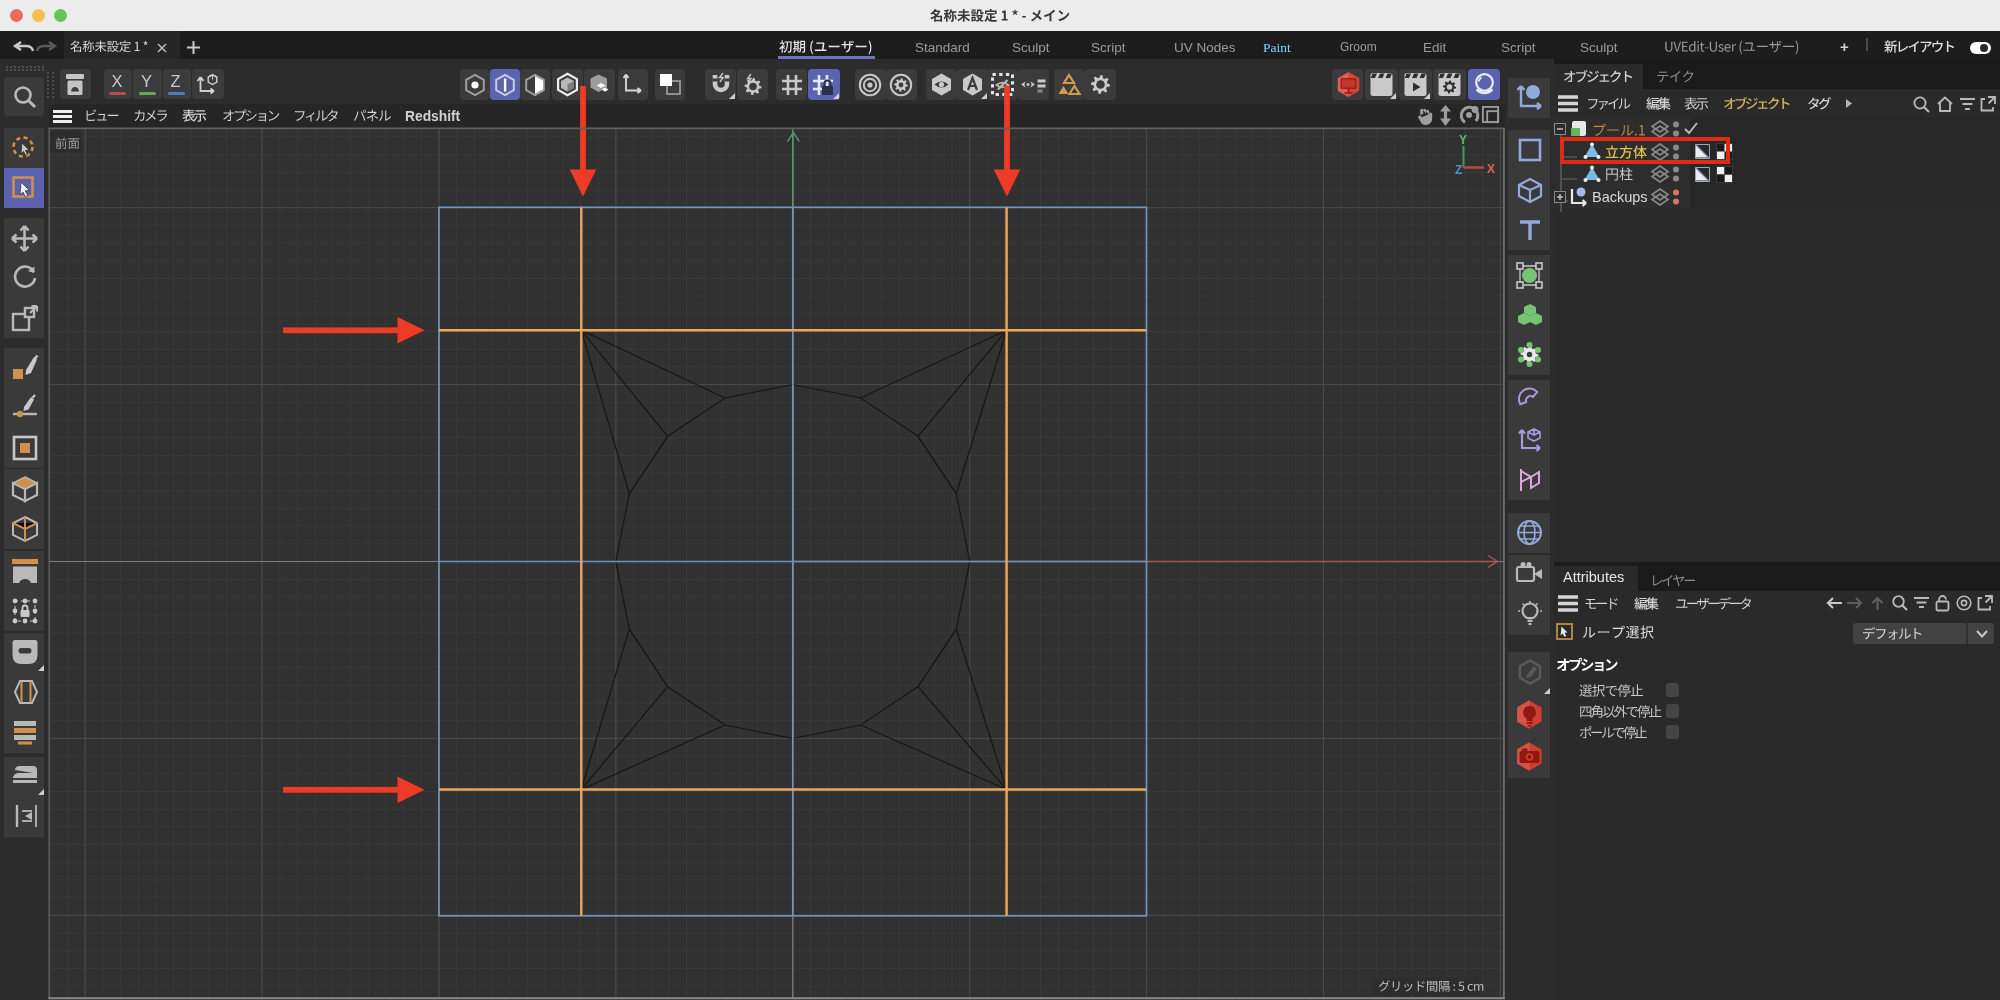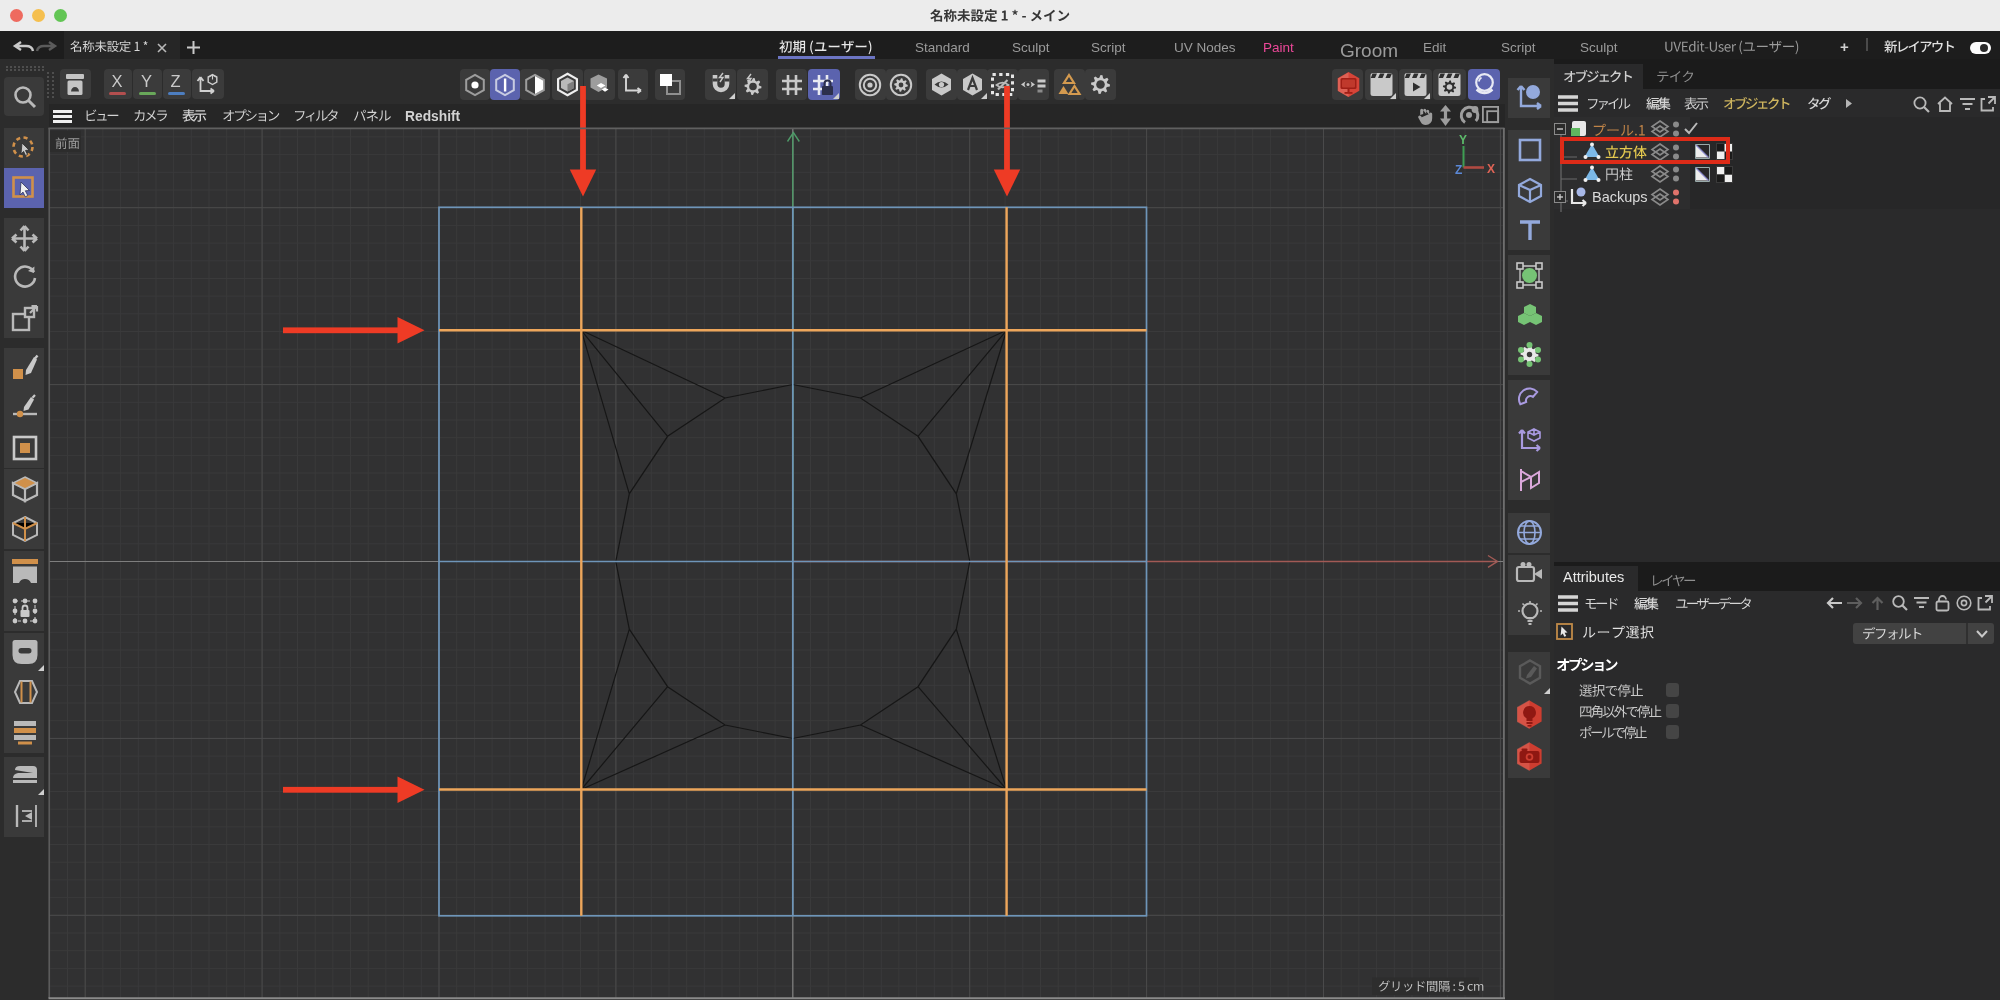--- a/index.html
+++ b/index.html
@@ -28,22 +28,22 @@
     </g>
   </svg>
 <svg style="position:absolute;left:779.0px;top:29.9px;width:95.6px;height:21.6px;overflow:visible">
     <path transform="translate(0,21.6)" d="M5.6 -10.2H11.9V-9.0H5.6ZM11.4 -10.2H12.7Q12.7 -10.2 12.7 -10.1Q12.7 -10.0 12.7 -9.8Q12.7 -9.7 12.7 -9.6Q12.7 -7.0 12.6 -5.2Q12.6 -3.5 12.5 -2.3Q12.4 -1.2 12.3 -0.6Q12.1 0.0 11.9 0.3Q11.7 0.7 11.4 0.8Q11.2 0.9 10.8 1.0Q10.5 1.1 10.0 1.1Q9.4 1.1 8.9 1.0Q8.9 0.7 8.8 0.4Q8.7 -0.0 8.5 -0.3Q9.1 -0.2 9.5 -0.2Q10.0 -0.2 10.2 -0.2Q10.6 -0.2 10.8 -0.5Q10.9 -0.6 11.0 -1.2Q11.1 -1.8 11.2 -2.9Q11.3 -4.0 11.3 -5.8Q11.4 -7.5 11.4 -9.9ZM7.7 -9.7H9.0Q9.0 -8.5 9.0 -7.2Q8.9 -6.0 8.7 -4.8Q8.5 -3.6 8.1 -2.5Q7.8 -1.4 7.1 -0.5Q6.5 0.4 5.5 1.2Q5.3 0.9 5.1 0.6Q4.8 0.3 4.5 0.2Q5.5 -0.5 6.1 -1.3Q6.6 -2.2 7.0 -3.1Q7.3 -4.1 7.5 -5.2Q7.6 -6.3 7.7 -7.5Q7.7 -8.6 7.7 -9.7ZM2.6 -4.7 3.8 -6.2V1.1H2.6ZM0.7 -8.9H4.8V-7.8H0.7ZM2.6 -11.4H3.8V-8.3H2.6ZM3.7 -5.5Q3.9 -5.4 4.2 -5.1Q4.5 -4.8 4.9 -4.4Q5.2 -4.1 5.5 -3.8Q5.8 -3.5 5.9 -3.4L5.2 -2.4Q5.0 -2.6 4.7 -3.0Q4.5 -3.3 4.1 -3.7Q3.8 -4.1 3.5 -4.4Q3.2 -4.7 3.0 -4.9ZM4.5 -8.9H4.7L4.9 -9.0L5.6 -8.5Q5.2 -7.3 4.4 -6.1Q3.6 -4.9 2.8 -3.9Q1.9 -2.9 1.0 -2.2Q0.9 -2.3 0.8 -2.5Q0.7 -2.8 0.5 -3.0Q0.4 -3.2 0.3 -3.3Q1.1 -3.9 1.9 -4.8Q2.8 -5.6 3.4 -6.7Q4.1 -7.7 4.5 -8.7ZM5.4 -6.4 6.2 -5.7Q5.8 -5.3 5.4 -4.9Q5.1 -4.5 4.8 -4.2L4.2 -4.7Q4.5 -5.0 4.8 -5.5Q5.2 -6.0 5.4 -6.4Z M21.8 -10.8H25.4V-9.6H21.8ZM21.8 -7.7H25.4V-6.5H21.8ZM21.8 -4.6H25.4V-3.4H21.8ZM24.8 -10.8H26.1V-0.4Q26.1 0.1 26.0 0.4Q25.8 0.7 25.5 0.9Q25.2 1.0 24.7 1.1Q24.2 1.1 23.4 1.1Q23.4 0.8 23.3 0.5Q23.2 0.1 23.0 -0.1Q23.5 -0.1 24.0 -0.1Q24.4 -0.1 24.6 -0.1Q24.7 -0.1 24.8 -0.2Q24.8 -0.2 24.8 -0.4ZM21.2 -10.8H22.4V-5.8Q22.4 -5.0 22.4 -4.1Q22.3 -3.2 22.2 -2.3Q22.1 -1.3 21.8 -0.4Q21.5 0.5 21.1 1.2Q21.0 1.1 20.8 0.9Q20.6 0.8 20.4 0.6Q20.2 0.5 20.1 0.5Q20.6 -0.4 20.9 -1.5Q21.1 -2.6 21.2 -3.7Q21.2 -4.9 21.2 -5.8ZM14.1 -9.7H20.7V-8.6H14.1ZM15.8 -7.5H19.1V-6.5H15.8ZM15.8 -5.4H19.1V-4.4H15.8ZM14.0 -3.3H20.6V-2.1H14.0ZM15.2 -11.2H16.4V-2.8H15.2ZM18.5 -11.2H19.7V-2.8H18.5ZM15.8 -1.9 17.0 -1.6Q16.6 -0.8 16.1 -0.1Q15.5 0.7 15.0 1.2Q14.9 1.0 14.7 0.9Q14.5 0.8 14.3 0.6Q14.1 0.5 13.9 0.4Q14.5 -0.0 15.0 -0.7Q15.5 -1.3 15.8 -1.9ZM17.7 -1.4 18.7 -2.0Q19.0 -1.7 19.3 -1.3Q19.5 -0.9 19.8 -0.6Q20.0 -0.2 20.2 0.0L19.1 0.6Q19.0 0.4 18.8 0.0Q18.5 -0.3 18.3 -0.7Q18.0 -1.1 17.7 -1.4Z M33.2 2.7Q32.3 1.1 31.8 -0.5Q31.2 -2.2 31.2 -4.2Q31.2 -6.2 31.8 -7.9Q32.3 -9.6 33.2 -11.1L34.2 -10.7Q33.3 -9.2 32.9 -7.6Q32.5 -5.9 32.5 -4.2Q32.5 -2.5 32.9 -0.9Q33.3 0.8 34.2 2.3Z M45.6 -8.7Q45.5 -8.6 45.5 -8.4Q45.4 -8.3 45.4 -8.2Q45.4 -7.8 45.3 -7.1Q45.2 -6.5 45.1 -5.7Q45.0 -4.9 44.8 -4.1Q44.7 -3.4 44.6 -2.7Q44.5 -2.1 44.5 -1.7H42.9Q43.0 -2.0 43.1 -2.5Q43.1 -3.0 43.2 -3.6Q43.3 -4.2 43.4 -4.8Q43.5 -5.5 43.6 -6.0Q43.7 -6.6 43.7 -7.1Q43.8 -7.5 43.8 -7.8Q43.5 -7.8 42.9 -7.8Q42.4 -7.8 41.7 -7.8Q41.1 -7.8 40.5 -7.8Q39.9 -7.8 39.4 -7.8Q39.0 -7.8 38.8 -7.8Q38.4 -7.8 38.0 -7.7Q37.7 -7.7 37.4 -7.7V-9.2Q37.7 -9.2 38.0 -9.1Q38.4 -9.1 38.7 -9.1Q38.9 -9.1 39.3 -9.1Q39.6 -9.1 40.1 -9.1Q40.5 -9.1 41.0 -9.1Q41.5 -9.1 42.0 -9.1Q42.4 -9.1 42.8 -9.1Q43.2 -9.1 43.4 -9.1Q43.6 -9.1 43.8 -9.1Q44.0 -9.2 44.2 -9.2Q44.3 -9.2 44.4 -9.3ZM35.9 -2.2Q36.2 -2.2 36.5 -2.1Q36.8 -2.1 37.1 -2.1H46.2Q46.5 -2.1 46.8 -2.1Q47.1 -2.2 47.4 -2.2V-0.6Q47.1 -0.7 46.7 -0.7Q46.4 -0.7 46.2 -0.7H37.1Q36.8 -0.7 36.5 -0.7Q36.2 -0.7 35.9 -0.6Z M49.7 -6.0Q49.9 -6.0 50.2 -6.0Q50.5 -6.0 50.9 -6.0Q51.3 -5.9 51.7 -5.9Q51.9 -5.9 52.4 -5.9Q52.9 -5.9 53.5 -5.9Q54.1 -5.9 54.7 -5.9Q55.4 -5.9 56.1 -5.9Q56.7 -5.9 57.3 -5.9Q57.9 -5.9 58.3 -5.9Q58.8 -5.9 59.0 -5.9Q59.5 -5.9 59.9 -6.0Q60.3 -6.0 60.5 -6.0V-4.4Q60.3 -4.4 59.9 -4.4Q59.5 -4.4 59.0 -4.4Q58.8 -4.4 58.3 -4.4Q57.9 -4.4 57.3 -4.4Q56.7 -4.4 56.1 -4.4Q55.4 -4.4 54.7 -4.4Q54.1 -4.4 53.5 -4.4Q52.9 -4.4 52.4 -4.4Q51.9 -4.4 51.7 -4.4Q51.1 -4.4 50.6 -4.4Q50.0 -4.4 49.7 -4.4Z M72.7 -10.4Q72.8 -10.1 73.0 -9.8Q73.1 -9.5 73.3 -9.1Q73.4 -8.8 73.5 -8.5L72.7 -8.3Q72.6 -8.6 72.5 -8.9Q72.3 -9.2 72.2 -9.6Q72.1 -9.9 72.0 -10.1ZM74.1 -10.8Q74.2 -10.6 74.4 -10.2Q74.5 -9.9 74.6 -9.6Q74.8 -9.2 74.9 -9.0L74.1 -8.7Q73.9 -9.1 73.7 -9.7Q73.5 -10.2 73.3 -10.6ZM71.5 -5.9Q71.5 -4.6 71.3 -3.5Q71.1 -2.5 70.7 -1.7Q70.3 -0.9 69.5 -0.2Q68.7 0.4 67.5 0.9L66.4 -0.1Q67.3 -0.5 68.0 -0.9Q68.7 -1.3 69.2 -2.0Q69.7 -2.6 69.9 -3.5Q70.1 -4.5 70.1 -5.8V-9.2Q70.1 -9.6 70.1 -9.9Q70.1 -10.2 70.0 -10.4H71.6Q71.6 -10.2 71.5 -9.9Q71.5 -9.6 71.5 -9.2ZM66.6 -10.3Q66.6 -10.1 66.6 -9.9Q66.6 -9.6 66.6 -9.2V-4.3Q66.6 -4.0 66.6 -3.8Q66.6 -3.5 66.6 -3.3Q66.6 -3.1 66.6 -3.0H65.1Q65.1 -3.1 65.1 -3.3Q65.2 -3.5 65.2 -3.8Q65.2 -4.0 65.2 -4.3V-9.2Q65.2 -9.5 65.2 -9.7Q65.1 -10.0 65.1 -10.3ZM62.5 -7.7Q62.5 -7.7 62.8 -7.7Q63.0 -7.7 63.3 -7.7Q63.5 -7.6 63.9 -7.6H72.8Q73.3 -7.6 73.6 -7.7Q73.9 -7.7 74.1 -7.7V-6.3Q73.9 -6.3 73.6 -6.3Q73.3 -6.3 72.8 -6.3H63.9Q63.5 -6.3 63.3 -6.3Q63.0 -6.3 62.8 -6.3Q62.6 -6.3 62.5 -6.3Z M76.7 -6.0Q76.9 -6.0 77.2 -6.0Q77.5 -6.0 77.9 -6.0Q78.3 -5.9 78.7 -5.9Q78.9 -5.9 79.4 -5.9Q79.9 -5.9 80.5 -5.9Q81.1 -5.9 81.7 -5.9Q82.4 -5.9 83.1 -5.9Q83.7 -5.9 84.3 -5.9Q84.9 -5.9 85.3 -5.9Q85.8 -5.9 86.0 -5.9Q86.5 -5.9 86.9 -6.0Q87.3 -6.0 87.5 -6.0V-4.4Q87.3 -4.4 86.9 -4.4Q86.5 -4.4 86.0 -4.4Q85.8 -4.4 85.3 -4.4Q84.9 -4.4 84.3 -4.4Q83.7 -4.4 83.1 -4.4Q82.4 -4.4 81.7 -4.4Q81.1 -4.4 80.5 -4.4Q79.9 -4.4 79.4 -4.4Q78.9 -4.4 78.7 -4.4Q78.1 -4.4 77.6 -4.4Q77.0 -4.4 76.7 -4.4Z M90.4 2.7 89.5 2.3Q90.3 0.8 90.7 -0.9Q91.2 -2.5 91.2 -4.2Q91.2 -5.9 90.7 -7.6Q90.3 -9.2 89.5 -10.7L90.4 -11.1Q91.4 -9.6 91.9 -7.9Q92.4 -6.2 92.4 -4.2Q92.4 -2.2 91.9 -0.5Q91.4 1.1 90.4 2.7Z" fill="#e8e8e8"></path>
   </svg>
 <div style="position:absolute;left:778.0px;top:55.5px;width:97.0px;height:3.0px;background:#6c75c3;"></div>
 <div style="position:absolute;left:915.0px;top:39.5px;font-family:'Liberation Sans',sans-serif;font-size:13.5px;color:#9b9b9b;font-weight:400;letter-spacing:0.00px;white-space:nowrap;">Standard</div>
 <div style="position:absolute;left:1012.0px;top:39.5px;font-family:'Liberation Sans',sans-serif;font-size:13.5px;color:#9b9b9b;font-weight:400;letter-spacing:0.00px;white-space:nowrap;">Sculpt</div>
 <div style="position:absolute;left:1091.0px;top:39.5px;font-family:'Liberation Sans',sans-serif;font-size:13.5px;color:#9b9b9b;font-weight:400;letter-spacing:0.00px;white-space:nowrap;">Script</div>
 <div style="position:absolute;left:1174.0px;top:39.5px;font-family:'Liberation Sans',sans-serif;font-size:13.5px;color:#9b9b9b;font-weight:400;letter-spacing:0.00px;white-space:nowrap;">UV Nodes</div>
-<div style="position:absolute;left:1263.0px;top:39.5px;font-family:Liberation Sans, sans-serif;font-size:13.5px;color:#ec4899;font-weight:400;letter-spacing:0.00px;white-space:nowrap;">Paint</div>
-<div style="position:absolute;left:1340.0px;top:39.5px;font-family:'Liberation Sans',sans-serif;font-size:19px;color:#9b9b9b;font-weight:400;letter-spacing:0.00px;white-space:nowrap;">Groom</div>
+<div style="position:absolute;left:1263.0px;top:39.5px;font-family:Liberation Serif, serif;font-size:13.5px;color:#7dd3fc;font-weight:400;letter-spacing:0.00px;white-space:nowrap;">Paint</div>
+<div style="position:absolute;left:1340.0px;top:39.5px;font-family:'Liberation Sans',sans-serif;font-size:12px;color:#9b9b9b;font-weight:400;letter-spacing:0.00px;white-space:nowrap;">Groom</div>
 <div style="position:absolute;left:1423.0px;top:39.5px;font-family:'Liberation Sans',sans-serif;font-size:13.5px;color:#9b9b9b;font-weight:400;letter-spacing:0.00px;white-space:nowrap;">Edit</div>
 <div style="position:absolute;left:1501.0px;top:39.5px;font-family:'Liberation Sans',sans-serif;font-size:13.5px;color:#9b9b9b;font-weight:400;letter-spacing:0.00px;white-space:nowrap;text-align:right;">Script</div>
 <div style="position:absolute;left:1580.0px;top:39.5px;font-family:'Liberation Sans',sans-serif;font-size:13.5px;color:#9b9b9b;font-weight:400;letter-spacing:0.00px;white-space:nowrap;">Sculpt</div>
 <svg style="position:absolute;left:1664.0px;top:29.9px;width:137.0px;height:21.6px;overflow:visible">
     <path transform="translate(0,21.6)" d="M4.9 0.2Q4.1 0.2 3.5 -0.0Q2.8 -0.3 2.3 -0.8Q1.9 -1.3 1.6 -2.1Q1.3 -2.9 1.3 -4.1V-9.9H2.6V-4.0Q2.6 -2.9 2.9 -2.2Q3.2 -1.5 3.7 -1.2Q4.2 -0.9 4.9 -0.9Q5.5 -0.9 6.1 -1.2Q6.6 -1.5 6.9 -2.2Q7.2 -2.9 7.2 -4.0V-9.9H8.4V-4.1Q8.4 -2.9 8.2 -2.1Q7.9 -1.3 7.4 -0.8Q6.9 -0.3 6.3 -0.0Q5.6 0.2 4.9 0.2Z M12.5 0.0 9.3 -9.9H10.7L12.3 -4.5Q12.5 -3.7 12.7 -2.9Q12.9 -2.1 13.2 -1.3H13.3Q13.6 -2.1 13.8 -2.9Q14.0 -3.7 14.2 -4.5L15.8 -9.9H17.1L13.9 0.0Z M18.1 0.0V-9.9H23.8V-8.8H19.3V-5.7H23.1V-4.7H19.3V-1.1H23.9V0.0Z M28.0 0.2Q27.1 0.2 26.4 -0.3Q25.7 -0.7 25.3 -1.6Q25.0 -2.4 25.0 -3.7Q25.0 -4.8 25.4 -5.7Q25.9 -6.6 26.6 -7.0Q27.3 -7.5 28.1 -7.5Q28.8 -7.5 29.3 -7.3Q29.7 -7.1 30.2 -6.7L30.1 -7.9V-10.7H31.4V0.0H30.4L30.3 -0.9H30.2Q29.8 -0.4 29.2 -0.1Q28.7 0.2 28.0 0.2ZM28.3 -0.9Q28.8 -0.9 29.2 -1.1Q29.7 -1.4 30.1 -1.9V-5.7Q29.7 -6.1 29.2 -6.3Q28.8 -6.5 28.3 -6.5Q27.8 -6.5 27.3 -6.1Q26.8 -5.8 26.5 -5.1Q26.2 -4.5 26.2 -3.7Q26.2 -2.8 26.5 -2.2Q26.7 -1.5 27.2 -1.2Q27.6 -0.9 28.3 -0.9Z M33.5 0.0V-7.3H34.7V0.0ZM34.1 -8.8Q33.7 -8.8 33.5 -9.1Q33.3 -9.3 33.3 -9.7Q33.3 -10.0 33.5 -10.2Q33.7 -10.5 34.1 -10.5Q34.4 -10.5 34.7 -10.2Q34.9 -10.0 34.9 -9.7Q34.9 -9.3 34.7 -9.1Q34.4 -8.8 34.1 -8.8Z M39.1 0.2Q38.3 0.2 37.8 -0.1Q37.4 -0.4 37.2 -1.0Q37.0 -1.5 37.0 -2.3V-6.3H35.9V-7.3L37.1 -7.3L37.2 -9.4H38.2V-7.3H40.2V-6.3H38.2V-2.2Q38.2 -1.6 38.5 -1.2Q38.7 -0.8 39.4 -0.8Q39.6 -0.8 39.8 -0.9Q40.0 -0.9 40.2 -1.0L40.4 -0.1Q40.1 0.0 39.8 0.1Q39.4 0.2 39.1 0.2Z M40.8 -3.3V-4.2H44.3V-3.3Z M49.4 0.2Q48.6 0.2 48.0 -0.0Q47.3 -0.3 46.8 -0.8Q46.4 -1.3 46.1 -2.1Q45.8 -2.9 45.8 -4.1V-9.9H47.1V-4.0Q47.1 -2.9 47.4 -2.2Q47.7 -1.5 48.2 -1.2Q48.7 -0.9 49.4 -0.9Q50.0 -0.9 50.6 -1.2Q51.1 -1.5 51.4 -2.2Q51.7 -2.9 51.7 -4.0V-9.9H52.9V-4.1Q52.9 -2.9 52.7 -2.1Q52.4 -1.3 51.9 -0.8Q51.4 -0.3 50.8 -0.0Q50.1 0.2 49.4 0.2Z M57.0 0.2Q56.2 0.2 55.5 -0.1Q54.8 -0.4 54.3 -0.8L54.9 -1.7Q55.3 -1.3 55.9 -1.0Q56.4 -0.8 57.0 -0.8Q57.8 -0.8 58.1 -1.1Q58.5 -1.5 58.5 -1.9Q58.5 -2.3 58.2 -2.6Q58.0 -2.8 57.6 -3.0Q57.2 -3.2 56.8 -3.3Q56.3 -3.5 55.8 -3.8Q55.3 -4.0 55.0 -4.4Q54.7 -4.8 54.7 -5.4Q54.7 -6.0 55.0 -6.5Q55.3 -7.0 55.8 -7.2Q56.4 -7.5 57.2 -7.5Q57.9 -7.5 58.5 -7.3Q59.0 -7.0 59.5 -6.7L58.9 -5.9Q58.5 -6.2 58.1 -6.4Q57.7 -6.6 57.2 -6.6Q56.5 -6.6 56.2 -6.2Q55.8 -5.9 55.8 -5.5Q55.8 -5.2 56.1 -4.9Q56.3 -4.7 56.7 -4.5Q57.0 -4.4 57.4 -4.2Q57.8 -4.1 58.2 -3.9Q58.6 -3.7 58.9 -3.5Q59.3 -3.2 59.5 -2.9Q59.7 -2.5 59.7 -2.0Q59.7 -1.4 59.4 -0.9Q59.0 -0.4 58.5 -0.1Q57.9 0.2 57.0 0.2Z M64.0 0.2Q63.0 0.2 62.2 -0.3Q61.4 -0.7 60.9 -1.6Q60.5 -2.5 60.5 -3.7Q60.5 -4.6 60.7 -5.3Q61.0 -6.0 61.5 -6.5Q61.9 -7.0 62.5 -7.3Q63.1 -7.5 63.7 -7.5Q64.7 -7.5 65.3 -7.1Q66.0 -6.7 66.3 -5.9Q66.7 -5.1 66.7 -4.1Q66.7 -3.9 66.7 -3.7Q66.6 -3.5 66.6 -3.4H61.7Q61.7 -2.6 62.0 -2.0Q62.3 -1.4 62.9 -1.1Q63.4 -0.8 64.1 -0.8Q64.6 -0.8 65.1 -1.0Q65.5 -1.1 65.9 -1.4L66.4 -0.6Q65.9 -0.3 65.3 -0.0Q64.7 0.2 64.0 0.2ZM61.7 -4.3H65.6Q65.6 -5.4 65.1 -5.9Q64.6 -6.5 63.8 -6.5Q63.2 -6.5 62.8 -6.3Q62.3 -6.0 62.0 -5.5Q61.7 -5.0 61.7 -4.3Z M68.1 0.0V-7.3H69.1L69.2 -6.0H69.2Q69.6 -6.7 70.2 -7.1Q70.7 -7.5 71.3 -7.5Q71.6 -7.5 71.8 -7.5Q71.9 -7.4 72.1 -7.4L71.9 -6.3Q71.7 -6.3 71.5 -6.4Q71.4 -6.4 71.2 -6.4Q70.7 -6.4 70.2 -6.0Q69.7 -5.6 69.3 -4.7V0.0Z M77.5 2.7Q76.6 1.1 76.1 -0.5Q75.5 -2.2 75.5 -4.2Q75.5 -6.2 76.1 -7.9Q76.6 -9.5 77.5 -11.0L78.3 -10.7Q77.4 -9.3 77.0 -7.6Q76.6 -5.9 76.6 -4.2Q76.6 -2.5 77.0 -0.8Q77.4 0.9 78.3 2.3Z M89.0 -8.7Q89.0 -8.6 89.0 -8.4Q88.9 -8.3 88.9 -8.2Q88.9 -7.8 88.8 -7.1Q88.7 -6.5 88.6 -5.7Q88.5 -4.9 88.3 -4.1Q88.2 -3.3 88.1 -2.6Q88.0 -2.0 88.0 -1.6H86.7Q86.8 -1.9 86.9 -2.4Q87.0 -2.9 87.1 -3.6Q87.2 -4.2 87.3 -4.8Q87.4 -5.5 87.5 -6.1Q87.5 -6.7 87.6 -7.2Q87.6 -7.7 87.6 -7.9Q87.3 -7.9 86.7 -7.9Q86.1 -7.9 85.5 -7.9Q84.8 -7.9 84.1 -7.9Q83.5 -7.9 83.0 -7.9Q82.5 -7.9 82.3 -7.9Q82.0 -7.9 81.7 -7.9Q81.4 -7.9 81.0 -7.9V-9.1Q81.3 -9.0 81.7 -9.0Q82.0 -9.0 82.3 -9.0Q82.5 -9.0 82.8 -9.0Q83.2 -9.0 83.7 -9.0Q84.2 -9.0 84.7 -9.0Q85.2 -9.0 85.7 -9.0Q86.2 -9.0 86.7 -9.0Q87.1 -9.0 87.3 -9.0Q87.4 -9.0 87.6 -9.0Q87.8 -9.0 87.9 -9.1Q88.1 -9.1 88.1 -9.1ZM79.5 -2.0Q79.8 -2.0 80.1 -1.9Q80.4 -1.9 80.7 -1.9H89.8Q90.1 -1.9 90.4 -1.9Q90.7 -2.0 90.9 -2.0V-0.8Q90.7 -0.8 90.4 -0.8Q90.0 -0.8 89.8 -0.8H80.7Q80.4 -0.8 80.1 -0.8Q79.8 -0.8 79.5 -0.8Z M92.9 -5.8Q93.1 -5.8 93.4 -5.8Q93.7 -5.8 94.1 -5.8Q94.4 -5.8 94.8 -5.8Q95.0 -5.8 95.5 -5.8Q95.9 -5.8 96.5 -5.8Q97.1 -5.8 97.8 -5.8Q98.5 -5.8 99.2 -5.8Q99.9 -5.8 100.5 -5.8Q101.1 -5.8 101.5 -5.8Q102.0 -5.8 102.2 -5.8Q102.7 -5.8 103.1 -5.8Q103.4 -5.8 103.7 -5.8V-4.5Q103.5 -4.5 103.1 -4.6Q102.7 -4.6 102.2 -4.6Q102.0 -4.6 101.6 -4.6Q101.1 -4.6 100.5 -4.6Q99.9 -4.6 99.2 -4.6Q98.5 -4.6 97.8 -4.6Q97.2 -4.6 96.5 -4.6Q95.9 -4.6 95.5 -4.6Q95.0 -4.6 94.8 -4.6Q94.3 -4.6 93.8 -4.6Q93.3 -4.6 92.9 -4.5Z M115.4 -10.3Q115.5 -10.1 115.7 -9.7Q115.8 -9.4 116.0 -9.0Q116.1 -8.7 116.2 -8.4L115.5 -8.2Q115.4 -8.5 115.3 -8.8Q115.2 -9.2 115.0 -9.5Q114.9 -9.8 114.8 -10.1ZM116.8 -10.7Q116.9 -10.5 117.0 -10.1Q117.2 -9.8 117.3 -9.5Q117.5 -9.1 117.6 -8.8L116.9 -8.6Q116.7 -9.1 116.5 -9.6Q116.3 -10.1 116.1 -10.5ZM114.1 -6.0Q114.1 -4.6 114.0 -3.6Q113.8 -2.5 113.4 -1.7Q112.9 -0.9 112.2 -0.3Q111.4 0.3 110.3 0.9L109.4 0.0Q110.3 -0.3 111.0 -0.8Q111.7 -1.2 112.1 -1.9Q112.6 -2.5 112.8 -3.5Q113.0 -4.5 113.0 -5.9V-9.2Q113.0 -9.6 113.0 -9.9Q113.0 -10.2 113.0 -10.3H114.2Q114.2 -10.2 114.2 -9.9Q114.1 -9.6 114.1 -9.2ZM109.3 -10.2Q109.3 -10.1 109.2 -9.8Q109.2 -9.6 109.2 -9.2V-4.3Q109.2 -4.0 109.2 -3.7Q109.2 -3.5 109.2 -3.3Q109.3 -3.1 109.3 -3.0H108.1Q108.1 -3.1 108.1 -3.3Q108.1 -3.5 108.1 -3.7Q108.1 -4.0 108.1 -4.3V-9.2Q108.1 -9.4 108.1 -9.7Q108.1 -10.0 108.1 -10.2ZM105.3 -7.6Q105.4 -7.5 105.6 -7.5Q105.8 -7.5 106.1 -7.5Q106.4 -7.5 106.7 -7.5H115.6Q116.1 -7.5 116.4 -7.5Q116.7 -7.5 116.9 -7.5V-6.4Q116.7 -6.4 116.4 -6.4Q116.1 -6.4 115.6 -6.4H106.7Q106.4 -6.4 106.1 -6.4Q105.8 -6.4 105.6 -6.4Q105.4 -6.4 105.3 -6.4Z M119.1 -5.8Q119.3 -5.8 119.6 -5.8Q119.9 -5.8 120.3 -5.8Q120.6 -5.8 121.0 -5.8Q121.2 -5.8 121.7 -5.8Q122.1 -5.8 122.7 -5.8Q123.3 -5.8 124.0 -5.8Q124.7 -5.8 125.4 -5.8Q126.1 -5.8 126.7 -5.8Q127.3 -5.8 127.7 -5.8Q128.2 -5.8 128.4 -5.8Q128.9 -5.8 129.3 -5.8Q129.6 -5.8 129.9 -5.8V-4.5Q129.7 -4.5 129.3 -4.6Q128.9 -4.6 128.4 -4.6Q128.2 -4.6 127.8 -4.6Q127.3 -4.6 126.7 -4.6Q126.1 -4.6 125.4 -4.6Q124.7 -4.6 124.0 -4.6Q123.4 -4.6 122.7 -4.6Q122.1 -4.6 121.7 -4.6Q121.2 -4.6 121.0 -4.6Q120.5 -4.6 120.0 -4.6Q119.5 -4.6 119.1 -4.5Z M132.2 2.7 131.4 2.3Q132.3 0.9 132.7 -0.8Q133.2 -2.5 133.2 -4.2Q133.2 -5.9 132.7 -7.6Q132.3 -9.3 131.4 -10.7L132.2 -11.0Q133.1 -9.5 133.7 -7.9Q134.2 -6.2 134.2 -4.2Q134.2 -2.2 133.7 -0.5Q133.1 1.1 132.2 2.7Z" fill="#9b9b9b"></path>
   </svg>
 <div style="position:absolute;left:1840.0px;top:38.0px;font-family:'Liberation Sans',sans-serif;font-size:15.0px;color:#d0d0d0;font-weight:700;letter-spacing:0.00px;white-space:nowrap;">+</div>
 <div style="position:absolute;left:1866.0px;top:38.0px;width:1.5px;height:13.0px;background:#4a4a4a;"></div>
 <svg style="position:absolute;left:1884.0px;top:29.9px;width:72.2px;height:21.6px;overflow:visible">
     <path transform="translate(0,21.6)" d="M8.0 -6.9H13.0V-5.7H8.0ZM0.8 -10.0H6.8V-9.0H0.8ZM0.6 -4.7H6.8V-3.6H0.6ZM0.6 -7.0H6.9V-5.9H0.6ZM10.3 -6.4H11.6V1.1H10.3ZM3.2 -11.3H4.4V-9.5H3.2ZM3.2 -6.0H4.4V1.1H3.2ZM7.4 -10.3 8.9 -9.9Q8.9 -9.7 8.6 -9.7V-5.6Q8.6 -4.8 8.5 -3.9Q8.5 -3.1 8.2 -2.2Q8.0 -1.2 7.6 -0.4Q7.2 0.5 6.5 1.2Q6.4 1.0 6.2 0.9Q6.1 0.7 5.9 0.5Q5.7 0.4 5.6 0.3Q6.2 -0.3 6.5 -1.1Q6.9 -1.8 7.1 -2.6Q7.3 -3.3 7.3 -4.1Q7.4 -4.9 7.4 -5.6ZM11.9 -11.2 12.9 -10.3Q12.2 -10.0 11.4 -9.8Q10.6 -9.5 9.8 -9.3Q8.9 -9.1 8.1 -9.0Q8.1 -9.2 7.9 -9.5Q7.8 -9.8 7.7 -10.0Q8.4 -10.1 9.2 -10.3Q10.0 -10.5 10.7 -10.8Q11.4 -11.0 11.9 -11.2ZM4.3 -3.4Q4.5 -3.3 4.8 -3.1Q5.1 -2.8 5.4 -2.6Q5.8 -2.3 6.1 -2.0Q6.3 -1.8 6.5 -1.7L5.7 -0.8Q5.6 -1.0 5.3 -1.2Q5.0 -1.5 4.7 -1.8Q4.4 -2.1 4.1 -2.4Q3.8 -2.7 3.6 -2.8ZM1.5 -8.7 2.5 -9.0Q2.7 -8.5 2.9 -8.1Q3.0 -7.6 3.1 -7.2L2.0 -6.9Q2.0 -7.3 1.9 -7.8Q1.7 -8.3 1.5 -8.7ZM4.9 -9.0 6.1 -8.7Q5.9 -8.3 5.7 -7.8Q5.5 -7.3 5.4 -7.0L4.3 -7.2Q4.4 -7.4 4.6 -7.8Q4.7 -8.1 4.8 -8.4Q4.9 -8.7 4.9 -9.0ZM3.2 -4.1 4.1 -3.7Q3.8 -3.0 3.3 -2.2Q2.8 -1.5 2.2 -0.9Q1.7 -0.2 1.2 0.2Q1.0 0.0 0.8 -0.3Q0.5 -0.5 0.3 -0.7Q0.8 -1.0 1.4 -1.6Q1.9 -2.1 2.4 -2.8Q2.9 -3.4 3.2 -4.1Z M14.5 -0.5Q14.6 -0.7 14.7 -0.8Q14.7 -1.0 14.7 -1.2Q14.7 -1.5 14.7 -2.0Q14.7 -2.5 14.7 -3.3Q14.7 -4.0 14.7 -4.8Q14.7 -5.6 14.7 -6.4Q14.7 -7.2 14.7 -7.8Q14.7 -8.4 14.7 -8.8Q14.7 -9.0 14.7 -9.3Q14.6 -9.5 14.6 -9.7Q14.6 -10.0 14.6 -10.1H16.2Q16.2 -9.8 16.2 -9.5Q16.1 -9.1 16.1 -8.8Q16.1 -8.5 16.1 -8.0Q16.1 -7.5 16.1 -6.9Q16.1 -6.2 16.1 -5.6Q16.1 -4.9 16.1 -4.2Q16.1 -3.6 16.1 -3.0Q16.1 -2.4 16.1 -2.0Q16.1 -1.6 16.1 -1.4Q17.0 -1.6 18.0 -2.1Q19.0 -2.5 20.0 -3.1Q21.0 -3.7 21.8 -4.4Q22.7 -5.1 23.3 -5.9L24.1 -4.7Q22.7 -3.1 20.7 -1.9Q18.7 -0.7 16.2 0.1Q16.1 0.1 15.9 0.2Q15.7 0.3 15.5 0.4Z M24.4 -5.0Q26.2 -5.5 27.7 -6.2Q29.2 -6.8 30.3 -7.5Q31.0 -8.0 31.7 -8.5Q32.4 -9.0 33.0 -9.6Q33.6 -10.2 34.1 -10.7L35.2 -9.7Q34.6 -9.1 33.9 -8.5Q33.2 -7.9 32.5 -7.3Q31.7 -6.8 30.9 -6.3Q30.2 -5.8 29.2 -5.4Q28.3 -4.9 27.2 -4.5Q26.2 -4.0 25.1 -3.7ZM30.1 -6.8 31.6 -7.2V-1.1Q31.6 -0.8 31.6 -0.5Q31.6 -0.2 31.6 0.1Q31.6 0.3 31.7 0.5H30.0Q30.0 0.3 30.0 0.1Q30.0 -0.2 30.1 -0.5Q30.1 -0.8 30.1 -1.1Z M47.8 -9.1Q47.7 -9.0 47.6 -8.9Q47.5 -8.7 47.4 -8.6Q47.1 -8.1 46.6 -7.4Q46.1 -6.7 45.4 -6.0Q44.8 -5.3 44.1 -4.8L42.9 -5.7Q43.4 -6.0 43.8 -6.4Q44.2 -6.7 44.6 -7.1Q45.0 -7.5 45.3 -7.9Q45.5 -8.2 45.7 -8.5Q45.5 -8.5 45.1 -8.5Q44.6 -8.5 44.0 -8.5Q43.4 -8.5 42.6 -8.5Q41.9 -8.5 41.2 -8.5Q40.5 -8.5 39.9 -8.5Q39.3 -8.5 38.9 -8.5Q38.4 -8.5 38.3 -8.5Q37.9 -8.5 37.5 -8.5Q37.1 -8.5 36.7 -8.4V-10.0Q37.1 -9.9 37.5 -9.9Q37.9 -9.8 38.3 -9.8Q38.4 -9.8 38.9 -9.8Q39.3 -9.8 40.0 -9.8Q40.6 -9.8 41.3 -9.8Q42.1 -9.8 42.8 -9.8Q43.5 -9.8 44.1 -9.8Q44.8 -9.8 45.2 -9.8Q45.7 -9.8 45.8 -9.8Q46.0 -9.8 46.2 -9.8Q46.4 -9.8 46.7 -9.9Q46.9 -9.9 47.0 -9.9ZM42.4 -7.3Q42.4 -6.3 42.3 -5.3Q42.3 -4.4 42.1 -3.5Q41.9 -2.7 41.5 -2.0Q41.1 -1.2 40.4 -0.6Q39.7 0.1 38.6 0.6L37.4 -0.4Q37.7 -0.5 38.0 -0.7Q38.4 -0.8 38.7 -1.1Q39.4 -1.5 39.8 -2.1Q40.3 -2.6 40.5 -3.3Q40.7 -3.9 40.8 -4.7Q40.9 -5.4 40.9 -6.3Q40.9 -6.5 40.9 -6.8Q40.9 -7.0 40.8 -7.3Z M54.3 -10.9Q54.2 -10.5 54.2 -10.3Q54.2 -10.0 54.2 -9.8Q54.2 -9.6 54.2 -9.3Q54.2 -8.9 54.2 -8.6Q54.2 -8.2 54.2 -7.9H52.7Q52.7 -8.2 52.7 -8.6Q52.7 -9.0 52.7 -9.3Q52.7 -9.6 52.7 -9.8Q52.7 -10.0 52.7 -10.3Q52.7 -10.5 52.7 -10.9ZM58.9 -8.2Q58.8 -8.0 58.7 -7.7Q58.7 -7.5 58.6 -7.3Q58.6 -6.8 58.5 -6.3Q58.3 -5.8 58.2 -5.3Q58.0 -4.8 57.8 -4.3Q57.6 -3.8 57.3 -3.3Q56.8 -2.4 56.0 -1.6Q55.2 -0.8 54.2 -0.3Q53.1 0.3 51.9 0.6L50.8 -0.7Q51.2 -0.7 51.6 -0.8Q52.1 -1.0 52.4 -1.1Q53.1 -1.3 53.7 -1.7Q54.3 -2.1 54.9 -2.6Q55.4 -3.0 55.8 -3.6Q56.2 -4.2 56.4 -4.8Q56.7 -5.5 56.9 -6.1Q57.0 -6.8 57.1 -7.4H49.9Q49.9 -7.2 49.9 -6.9Q49.9 -6.6 49.9 -6.2Q49.9 -5.9 49.9 -5.6Q49.9 -5.3 49.9 -5.2Q49.9 -4.9 49.9 -4.7Q49.9 -4.4 50.0 -4.3H48.5Q48.5 -4.5 48.5 -4.7Q48.5 -5.0 48.5 -5.2Q48.5 -5.4 48.5 -5.7Q48.5 -6.0 48.5 -6.4Q48.5 -6.8 48.5 -7.1Q48.5 -7.4 48.5 -7.6Q48.5 -7.8 48.5 -8.1Q48.5 -8.5 48.5 -8.7Q48.8 -8.7 49.1 -8.6Q49.4 -8.6 49.8 -8.6H56.9Q57.3 -8.6 57.6 -8.7Q57.8 -8.7 57.9 -8.8Z M62.9 -1.2Q62.9 -1.5 62.9 -2.0Q62.9 -2.6 62.9 -3.4Q62.9 -4.2 62.9 -5.0Q62.9 -5.9 62.9 -6.7Q62.9 -7.5 62.9 -8.1Q62.9 -8.8 62.9 -9.0Q62.9 -9.4 62.9 -9.8Q62.9 -10.2 62.8 -10.6H64.5Q64.4 -10.2 64.4 -9.8Q64.4 -9.4 64.4 -9.0Q64.4 -8.6 64.4 -7.9Q64.4 -7.2 64.4 -6.4Q64.4 -5.6 64.4 -4.8Q64.4 -3.9 64.4 -3.2Q64.4 -2.5 64.4 -2.0Q64.4 -1.4 64.4 -1.2Q64.4 -1.0 64.4 -0.7Q64.4 -0.4 64.4 -0.1Q64.4 0.2 64.5 0.5H62.8Q62.9 0.1 62.9 -0.4Q62.9 -0.8 62.9 -1.2ZM64.0 -7.0Q64.7 -6.8 65.5 -6.6Q66.4 -6.3 67.2 -6.0Q68.0 -5.7 68.8 -5.3Q69.5 -5.0 70.1 -4.8L69.5 -3.3Q68.9 -3.6 68.2 -3.9Q67.5 -4.2 66.7 -4.5Q66.0 -4.8 65.3 -5.1Q64.6 -5.3 64.0 -5.5Z" fill="#e0e0e0"></path>

